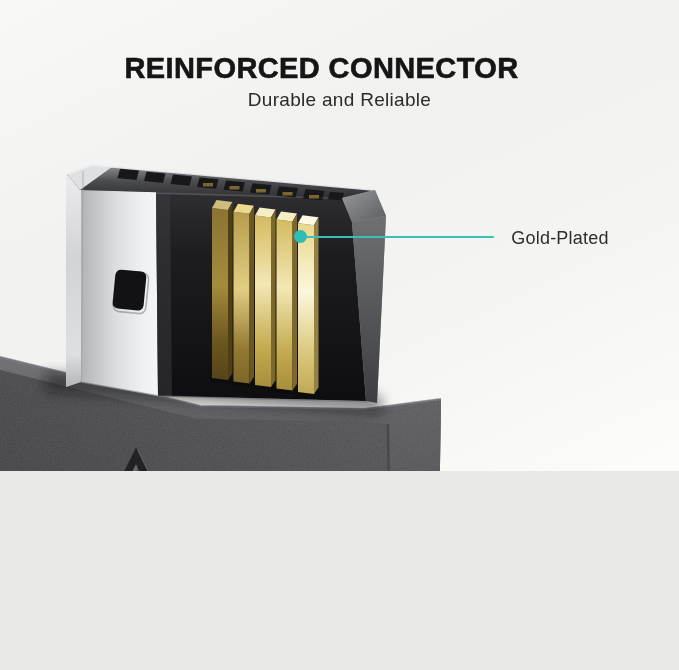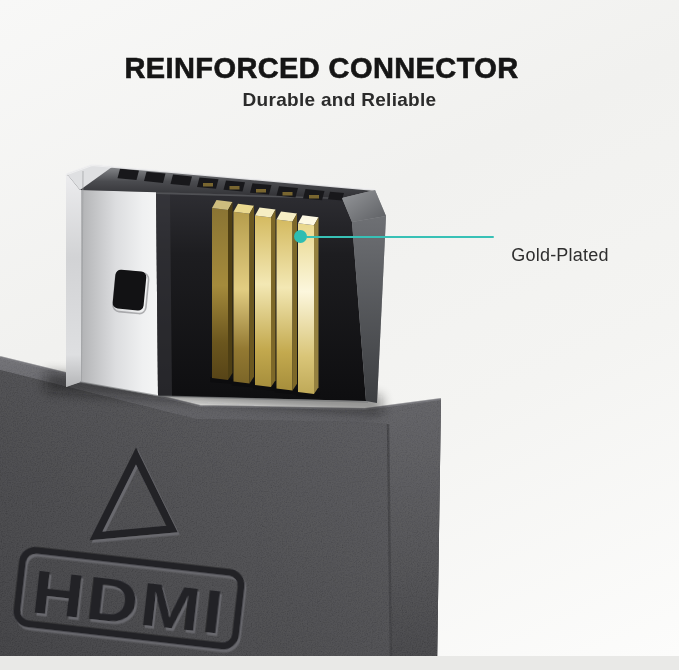--- a/index.html
+++ b/index.html
@@ -1,31 +1,31 @@
 <!DOCTYPE html>
 <html><head>
 <meta charset="utf-8">
 <style>
   html,body{margin:0;padding:0;background:#e9e9e7;}
   .stage{
-    position:relative;width:679px;height:656px;overflow:hidden;
+    position:relative;width:679px;height:471px;overflow:hidden;
     font-family:"Liberation Sans","DejaVu Sans",sans-serif;
     background:linear-gradient(155deg,#f8f8f7 0%,#f1f1ef 38%,#f4f4f2 65%,#fcfcfb 100%);
   }
   .title{
     position:absolute;left:-18px;top:52px;width:679px;text-align:center;
     font-size:29px;font-weight:700;letter-spacing:0.4px;color:#151515;
     -webkit-text-stroke:0.6px #151515;
   }
   .subtitle{
     position:absolute;left:0;top:89px;width:679px;text-align:center;
-    font-size:19px;font-weight:700;letter-spacing:0.3px;color:#2b2b2b;
+    font-size:19px;font-weight:400;letter-spacing:0.3px;color:#2b2b2b;
   }
   .callout-label{
-    position:absolute;left:470px;top:244px;width:180px;text-align:center;
+    position:absolute;left:470px;top:227px;width:180px;text-align:center;
     font-size:18px;color:#2e2e2e;line-height:23px;letter-spacing:0.2px;
   }
   .callout-line{
     position:absolute;left:306px;top:236px;width:188px;height:2.4px;
     background:#38c1b6;border-radius:2px;
   }
   .callout-dot{
     position:absolute;left:294px;top:230px;width:13px;height:13px;
     border-radius:50%;background:#2ebdb2;
   }

